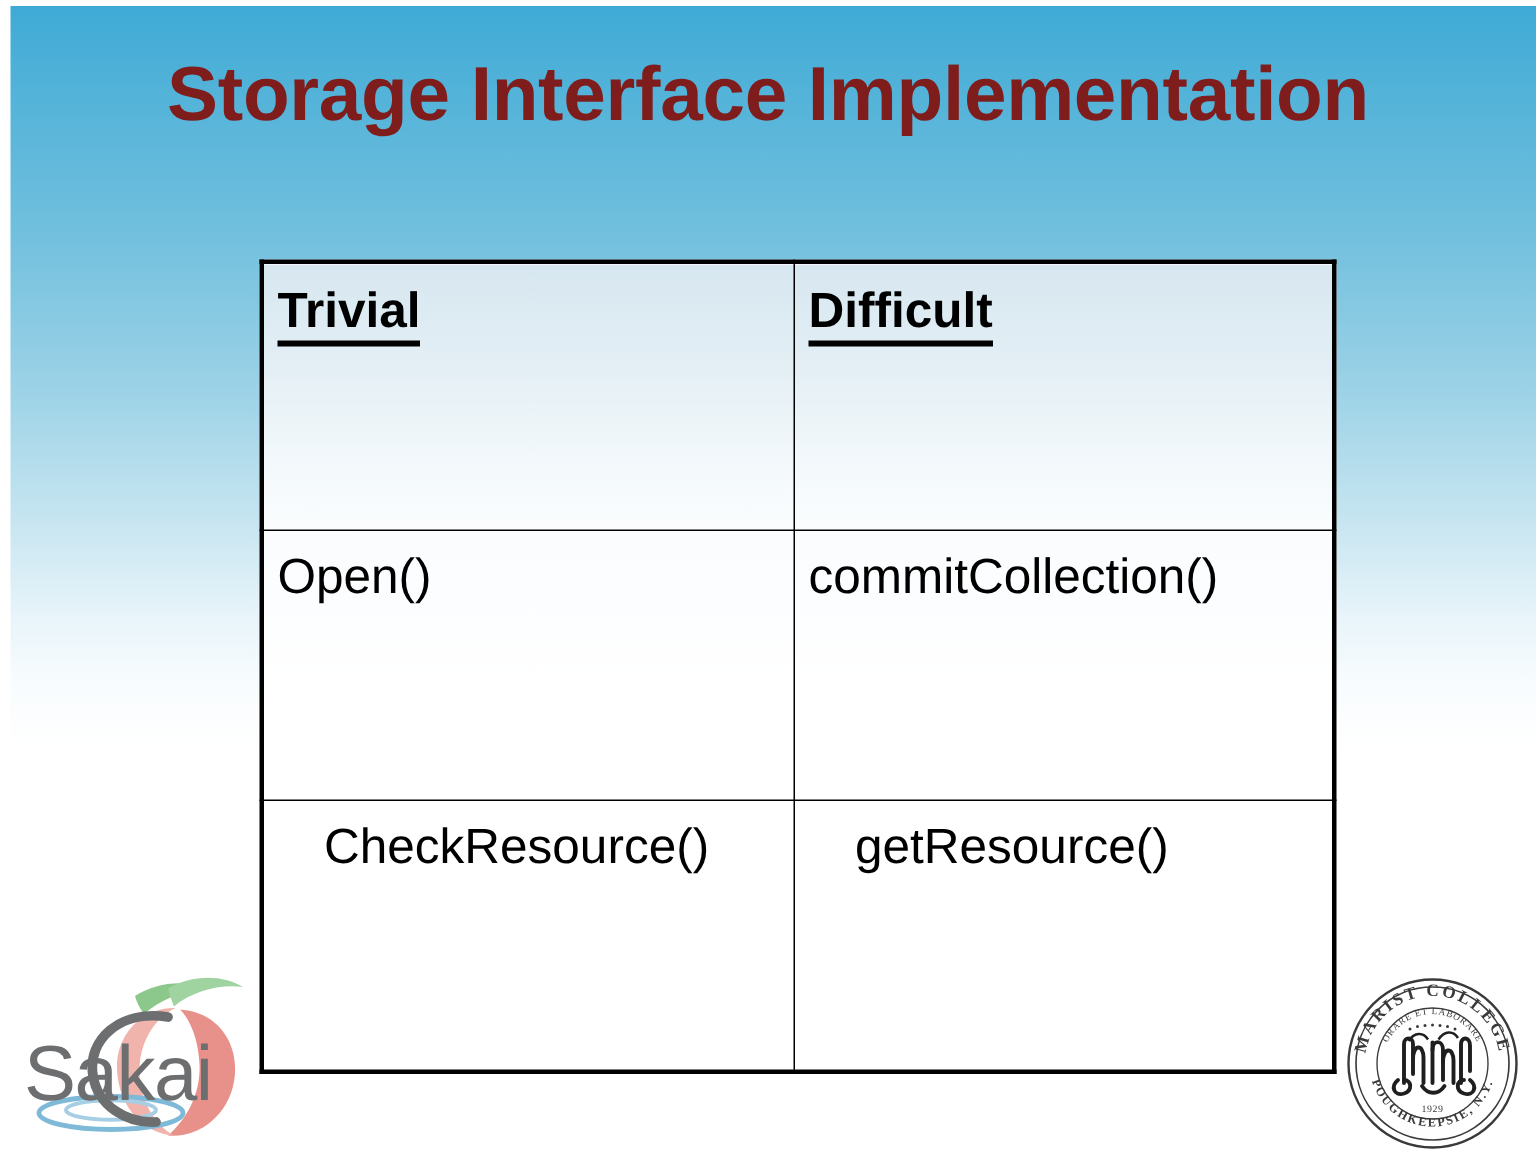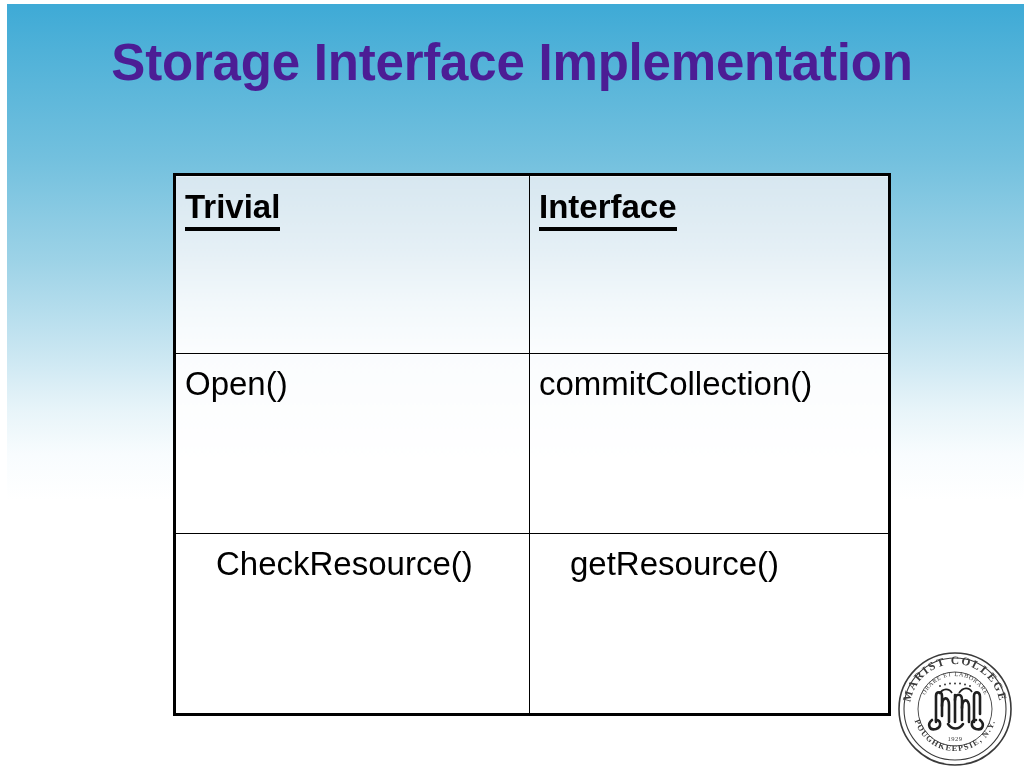--- a/index.html
+++ b/index.html
@@ -45,21 +45,21 @@
   
   #title {
     position: absolute;
     left: 60px;
     top: 34px;
     width: 904px;
     text-align: center;
     font-size: 51px;
     font-weight: bold;
     line-height: 58px;
-    color: #4c1d95;
+    color: #7f1d1d;
     letter-spacing: -0.2px;
     white-space: nowrap;
     font-family: "Liberation Sans", sans-serif;
   }
 
   
   #impl-table {
     position: absolute;
     left: 173px;
     top: 173px;
@@ -134,34 +134,51 @@
     <colgroup>
       <col class="c1">
       <col class="c2">
     </colgroup>
     <tbody>
       <tr class="header-row">
         <td>
           <span class="hdr-text">Trivial</span>
         </td>
         <td>
-          <span class="hdr-text">Interface</span>
+          <span class="hdr-text">Difficult</span>
         </td>
       </tr>
       <tr class="r1">
         <td>Open()</td>
         <td>commitCollection()</td>
       </tr>
       <tr class="r3">
         <td>CheckResource()</td>
         <td>getResource()</td>
       </tr>
     </tbody>
   </table>
 
+  <div id="sakai-logo">
+    <svg viewBox="0 0 180 118" width="180" height="118">
+
+      <path d="M112 28 C140 30 152 54 148 76 C144 99 124 114 104 112 C118 100 126 82 125 64 C124 46 118 34 112 28 Z" fill="#e8908a"></path>
+      <path d="M109 27 C96 33 86 48 85 66 C84 86 94 104 108 112 C88 111 71 93 70 68 C69 44 88 26 109 27 Z" fill="#f0b4ac"></path>
+
+      <path d="M82 19 C96 10 116 8 128 14 C113 16 98 22 88 31 C85 27 83 23 82 19 Z" fill="#8cc78c"></path>
+      <path d="M104 14 C120 4 142 5 154 13 C138 11 120 16 108 26 C106 21 105 17 104 14 Z" fill="#9fd39f"></path>
+
+      <ellipse cx="66" cy="97" rx="48" ry="11" fill="none" stroke="#7fb9d8" stroke-width="3.2"></ellipse>
+      <ellipse cx="66" cy="95" rx="30" ry="6.5" fill="none" stroke="#a6cfe5" stroke-width="2.6"></ellipse>
+
+      <path d="M104 33 C72 28 50 48 54 72 C57 92 76 104 96 103" fill="none" stroke="#6d6e70" stroke-width="6.5" stroke-linecap="round"></path>
+
+      <text x="8" y="88" font-family="'Liberation Sans', sans-serif" font-size="52" fill="#6d6e70" letter-spacing="-1">Sakai</text>
+    </svg>
+  </div>
 
   <div id="marist-seal">
     <svg viewBox="0 0 118 118" width="118" height="118">
       <defs>
         <path id="arcTop" d="M 14,59 A 45,45 0 0 1 104,59"></path>
         <path id="arcTopInner" d="M 26,59 A 33,33 0 0 1 92,59"></path>
         <path id="arcBottom" d="M 17,59 A 42,42 0 0 0 101,59"></path>
       </defs>
       <circle cx="59" cy="59" r="56" fill="#ffffff" stroke="#3a3a3a" stroke-width="1.6"></circle>
       <circle cx="59" cy="59" r="51" fill="none" stroke="#3a3a3a" stroke-width="1.1"></circle>

